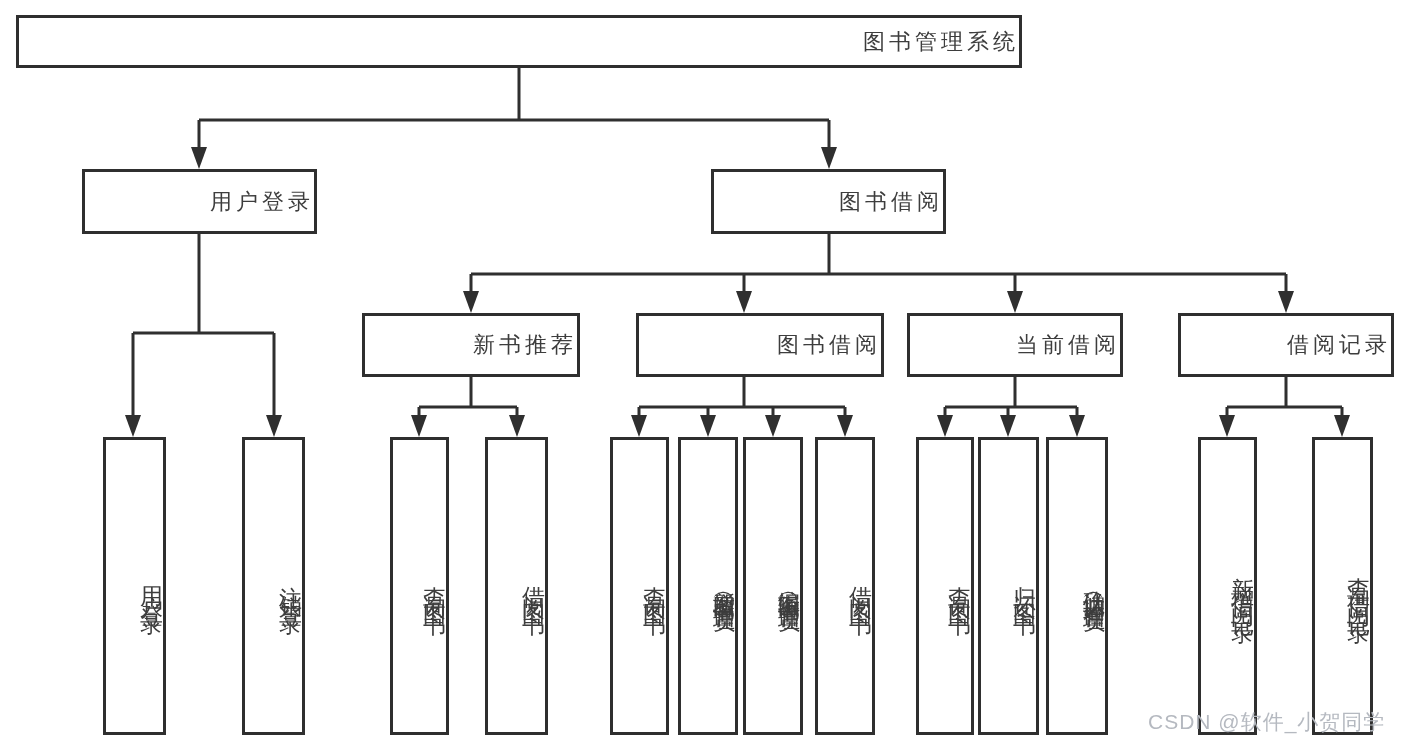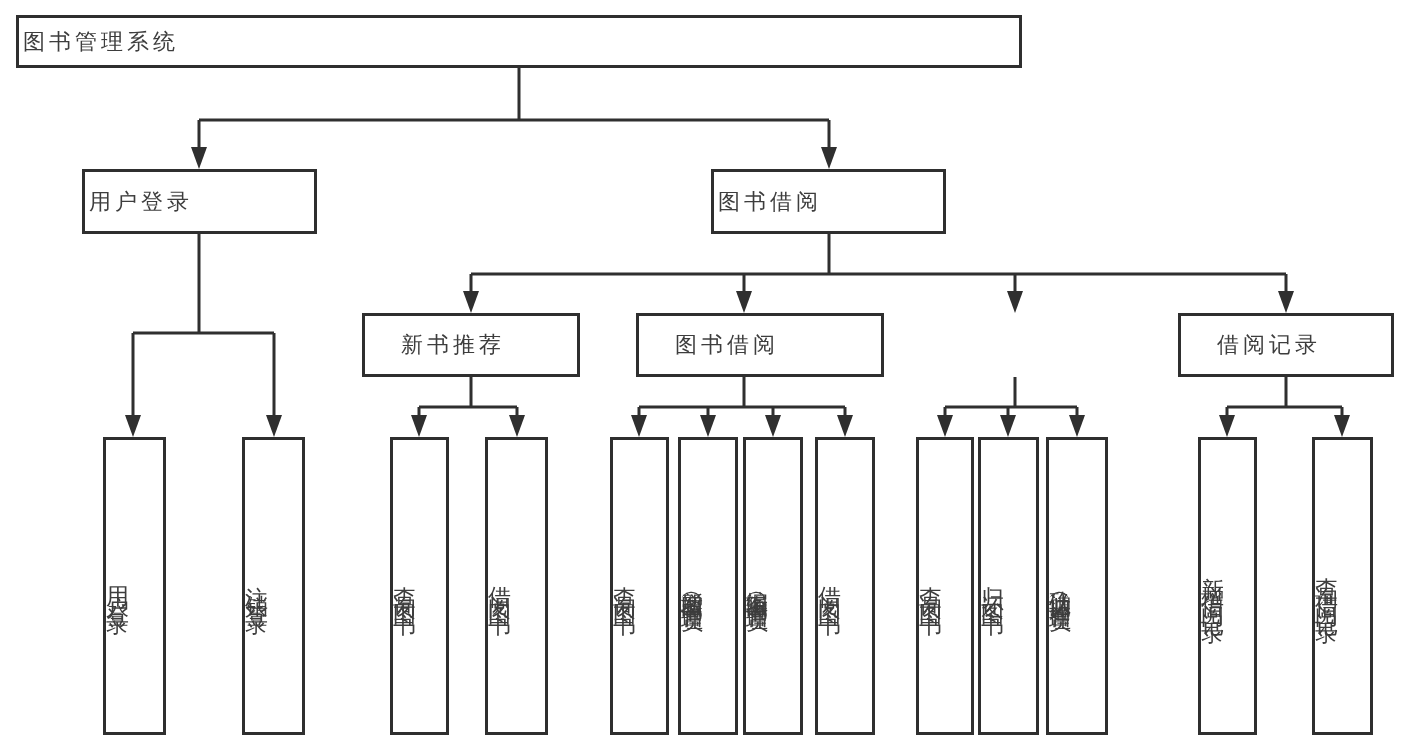--- a/index.html
+++ b/index.html
@@ -23,21 +23,21 @@
     height: 747px;
     pointer-events: none;
   }
   .node {
     position: absolute;
     box-sizing: border-box;
     background: #ffffff;
     border: 3px solid #2f2f2f;
     display: flex;
     align-items: center;
-    justify-content: flex-start;
+    justify-content: flex-end;
     color: #3d3d3d;
   }
   .node.h .lbl {
     font-size: 22px;
     letter-spacing: 4px;
     white-space: nowrap;
     text-indent: 4px;
   }
   .node.v .lbl {
     writing-mode: vertical-rl;
@@ -123,20 +123,23 @@
   <div class="node h l2" style="left:711px;width:235px">
     <span class="lbl">图书借阅</span>
   </div>
 
   <div class="node h l3" style="left:362px;width:218px">
     <span class="lbl">新书推荐</span>
   </div>
   <div class="node h l3" style="left:636px;width:248px">
     <span class="lbl">图书借阅</span>
   </div>
+  <div class="node h l3" style="left:907px;width:216px">
+    <span class="lbl">当前借阅</span>
+  </div>
   <div class="node h l3" style="left:1178px;width:216px">
     <span class="lbl">借阅记录</span>
   </div>
 
   <div class="node v leaf" style="left:103px;width:63px">
     <span class="lbl">用户登录</span>
   </div>
   <div class="node v leaf" style="left:242px;width:63px">
     <span class="lbl">注销登录</span>
   </div>
@@ -167,14 +170,15 @@
   <div class="node v leaf" style="left:1046px;width:62px">
     <span class="lbl tight">确认归还（管理员）</span>
   </div>
   <div class="node v leaf" style="left:1198px;width:59px">
     <span class="lbl">新增借阅记录</span>
   </div>
   <div class="node v leaf" style="left:1312px;width:61px">
     <span class="lbl">查询借阅记录</span>
   </div>
 
+  <div id="watermark">CSDN @软件_小贺同学</div>
 
 </div>
 
 </body></html>

